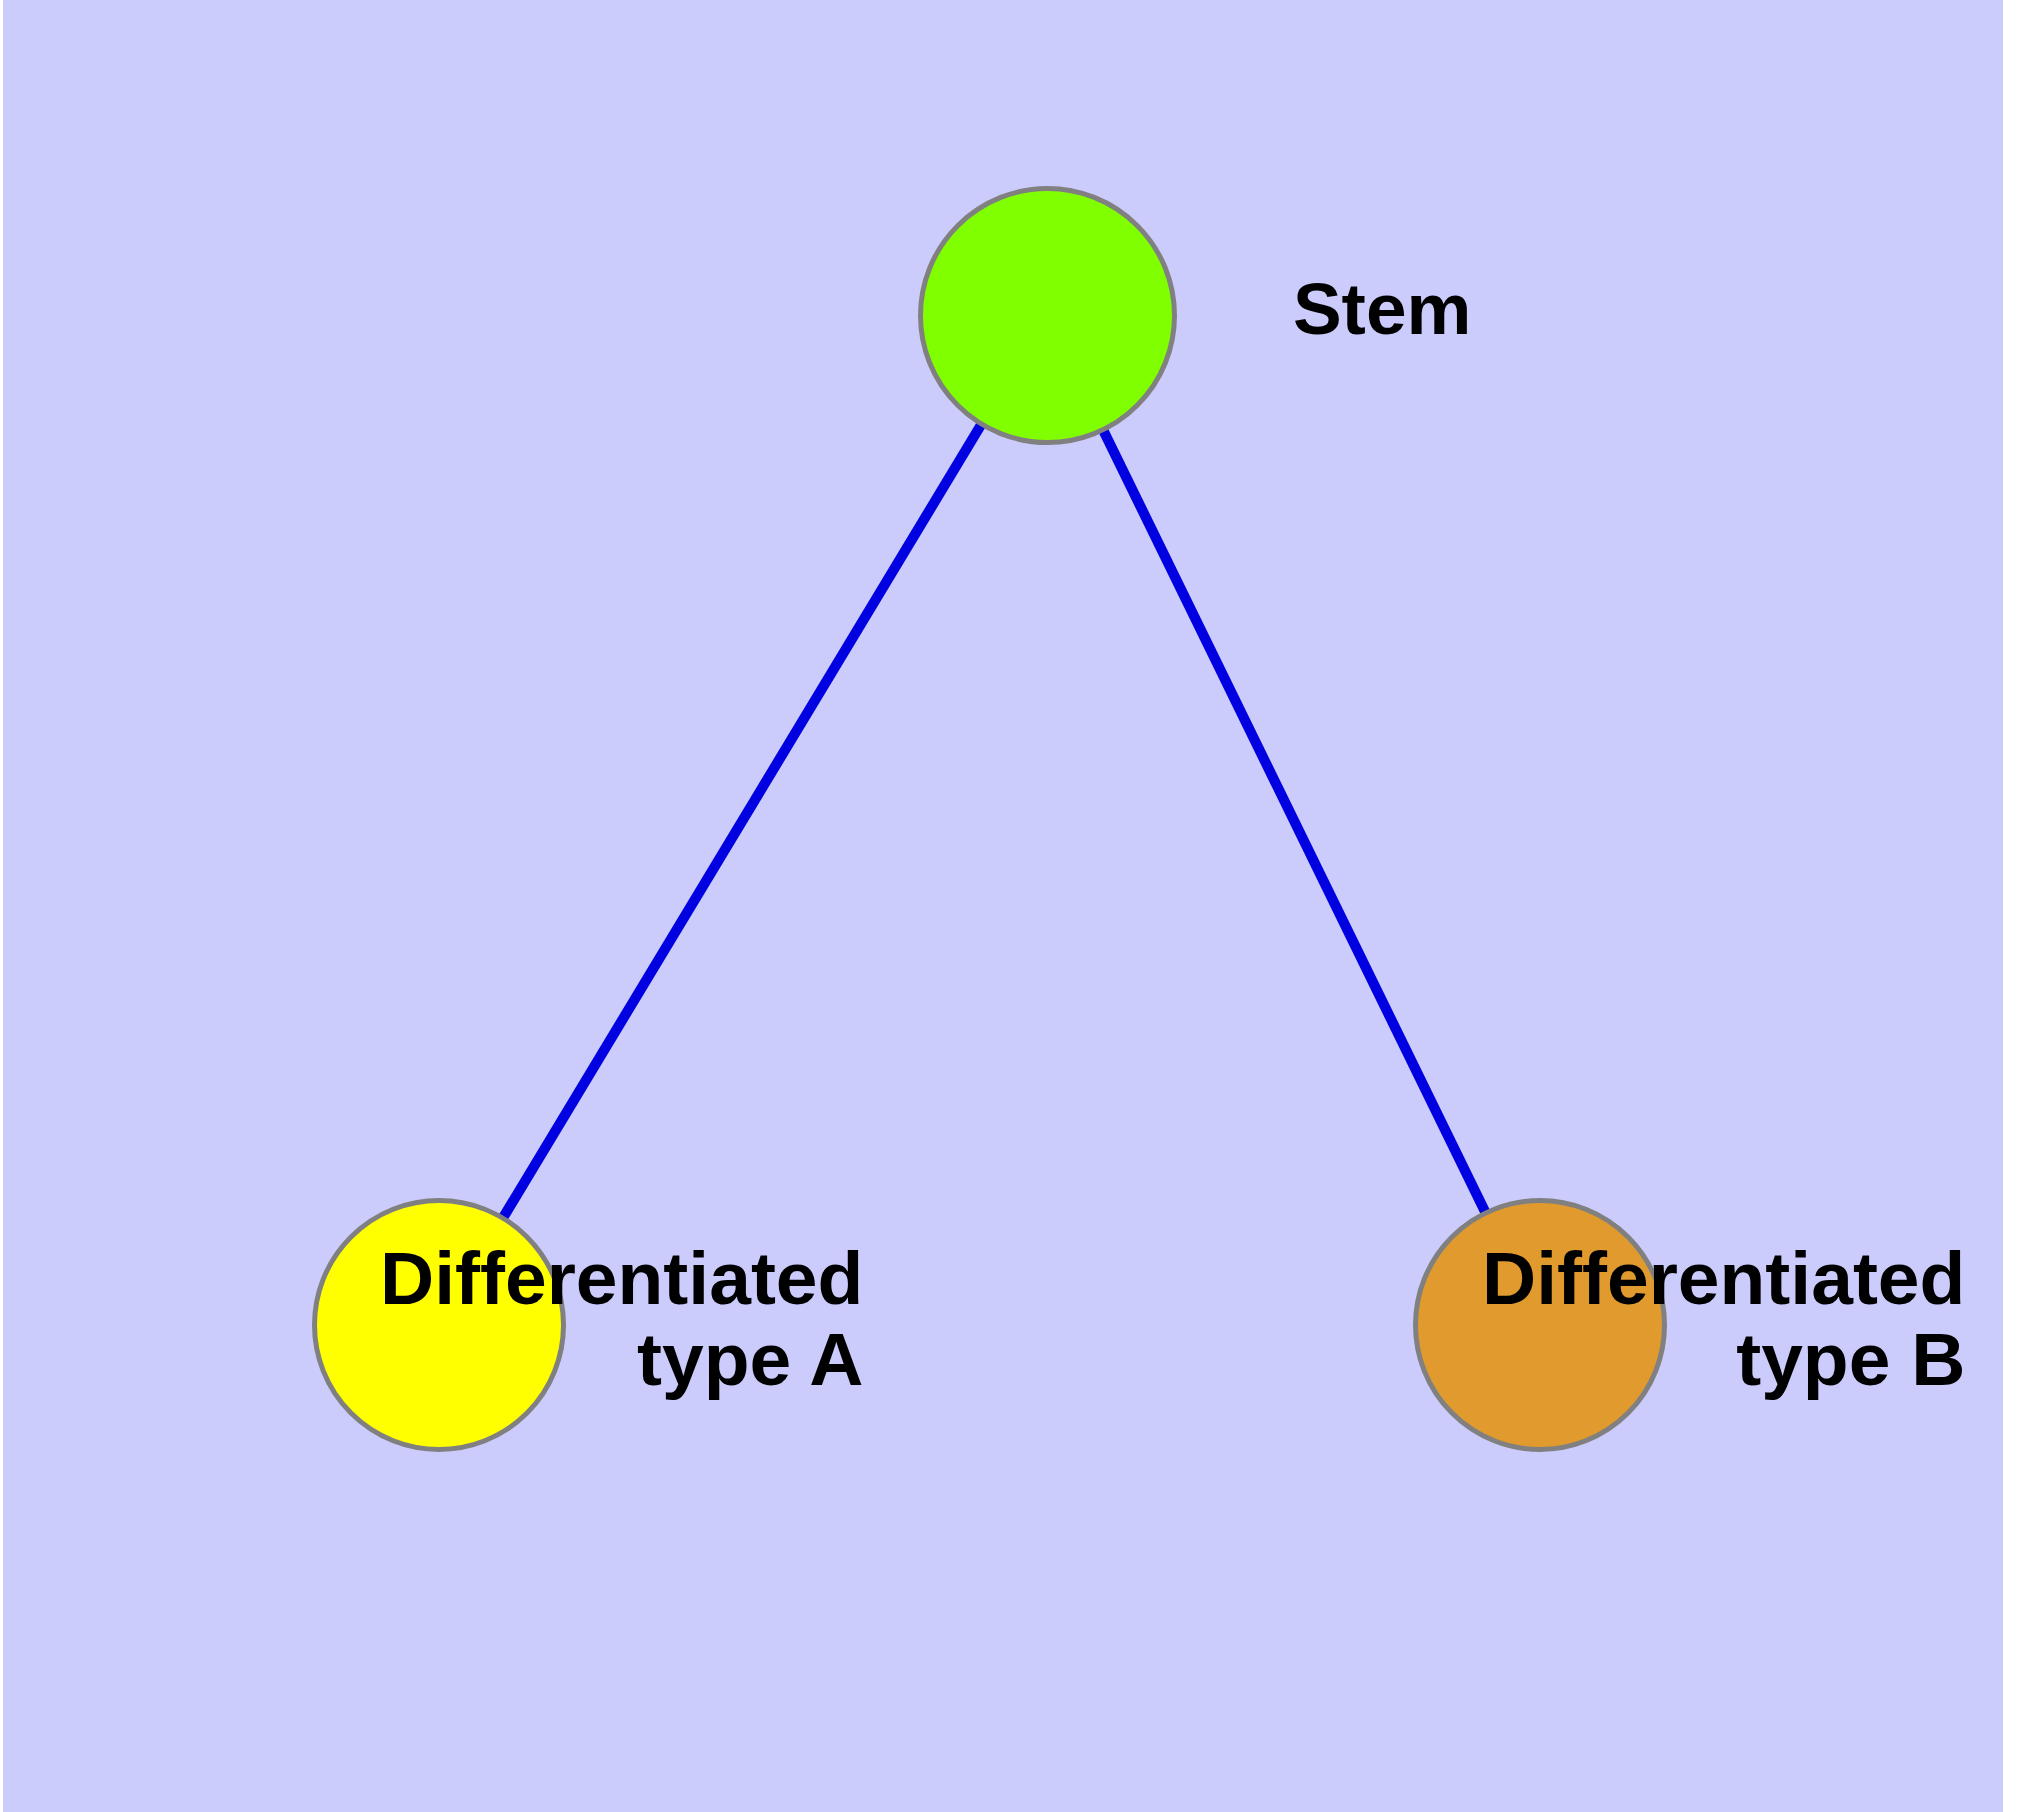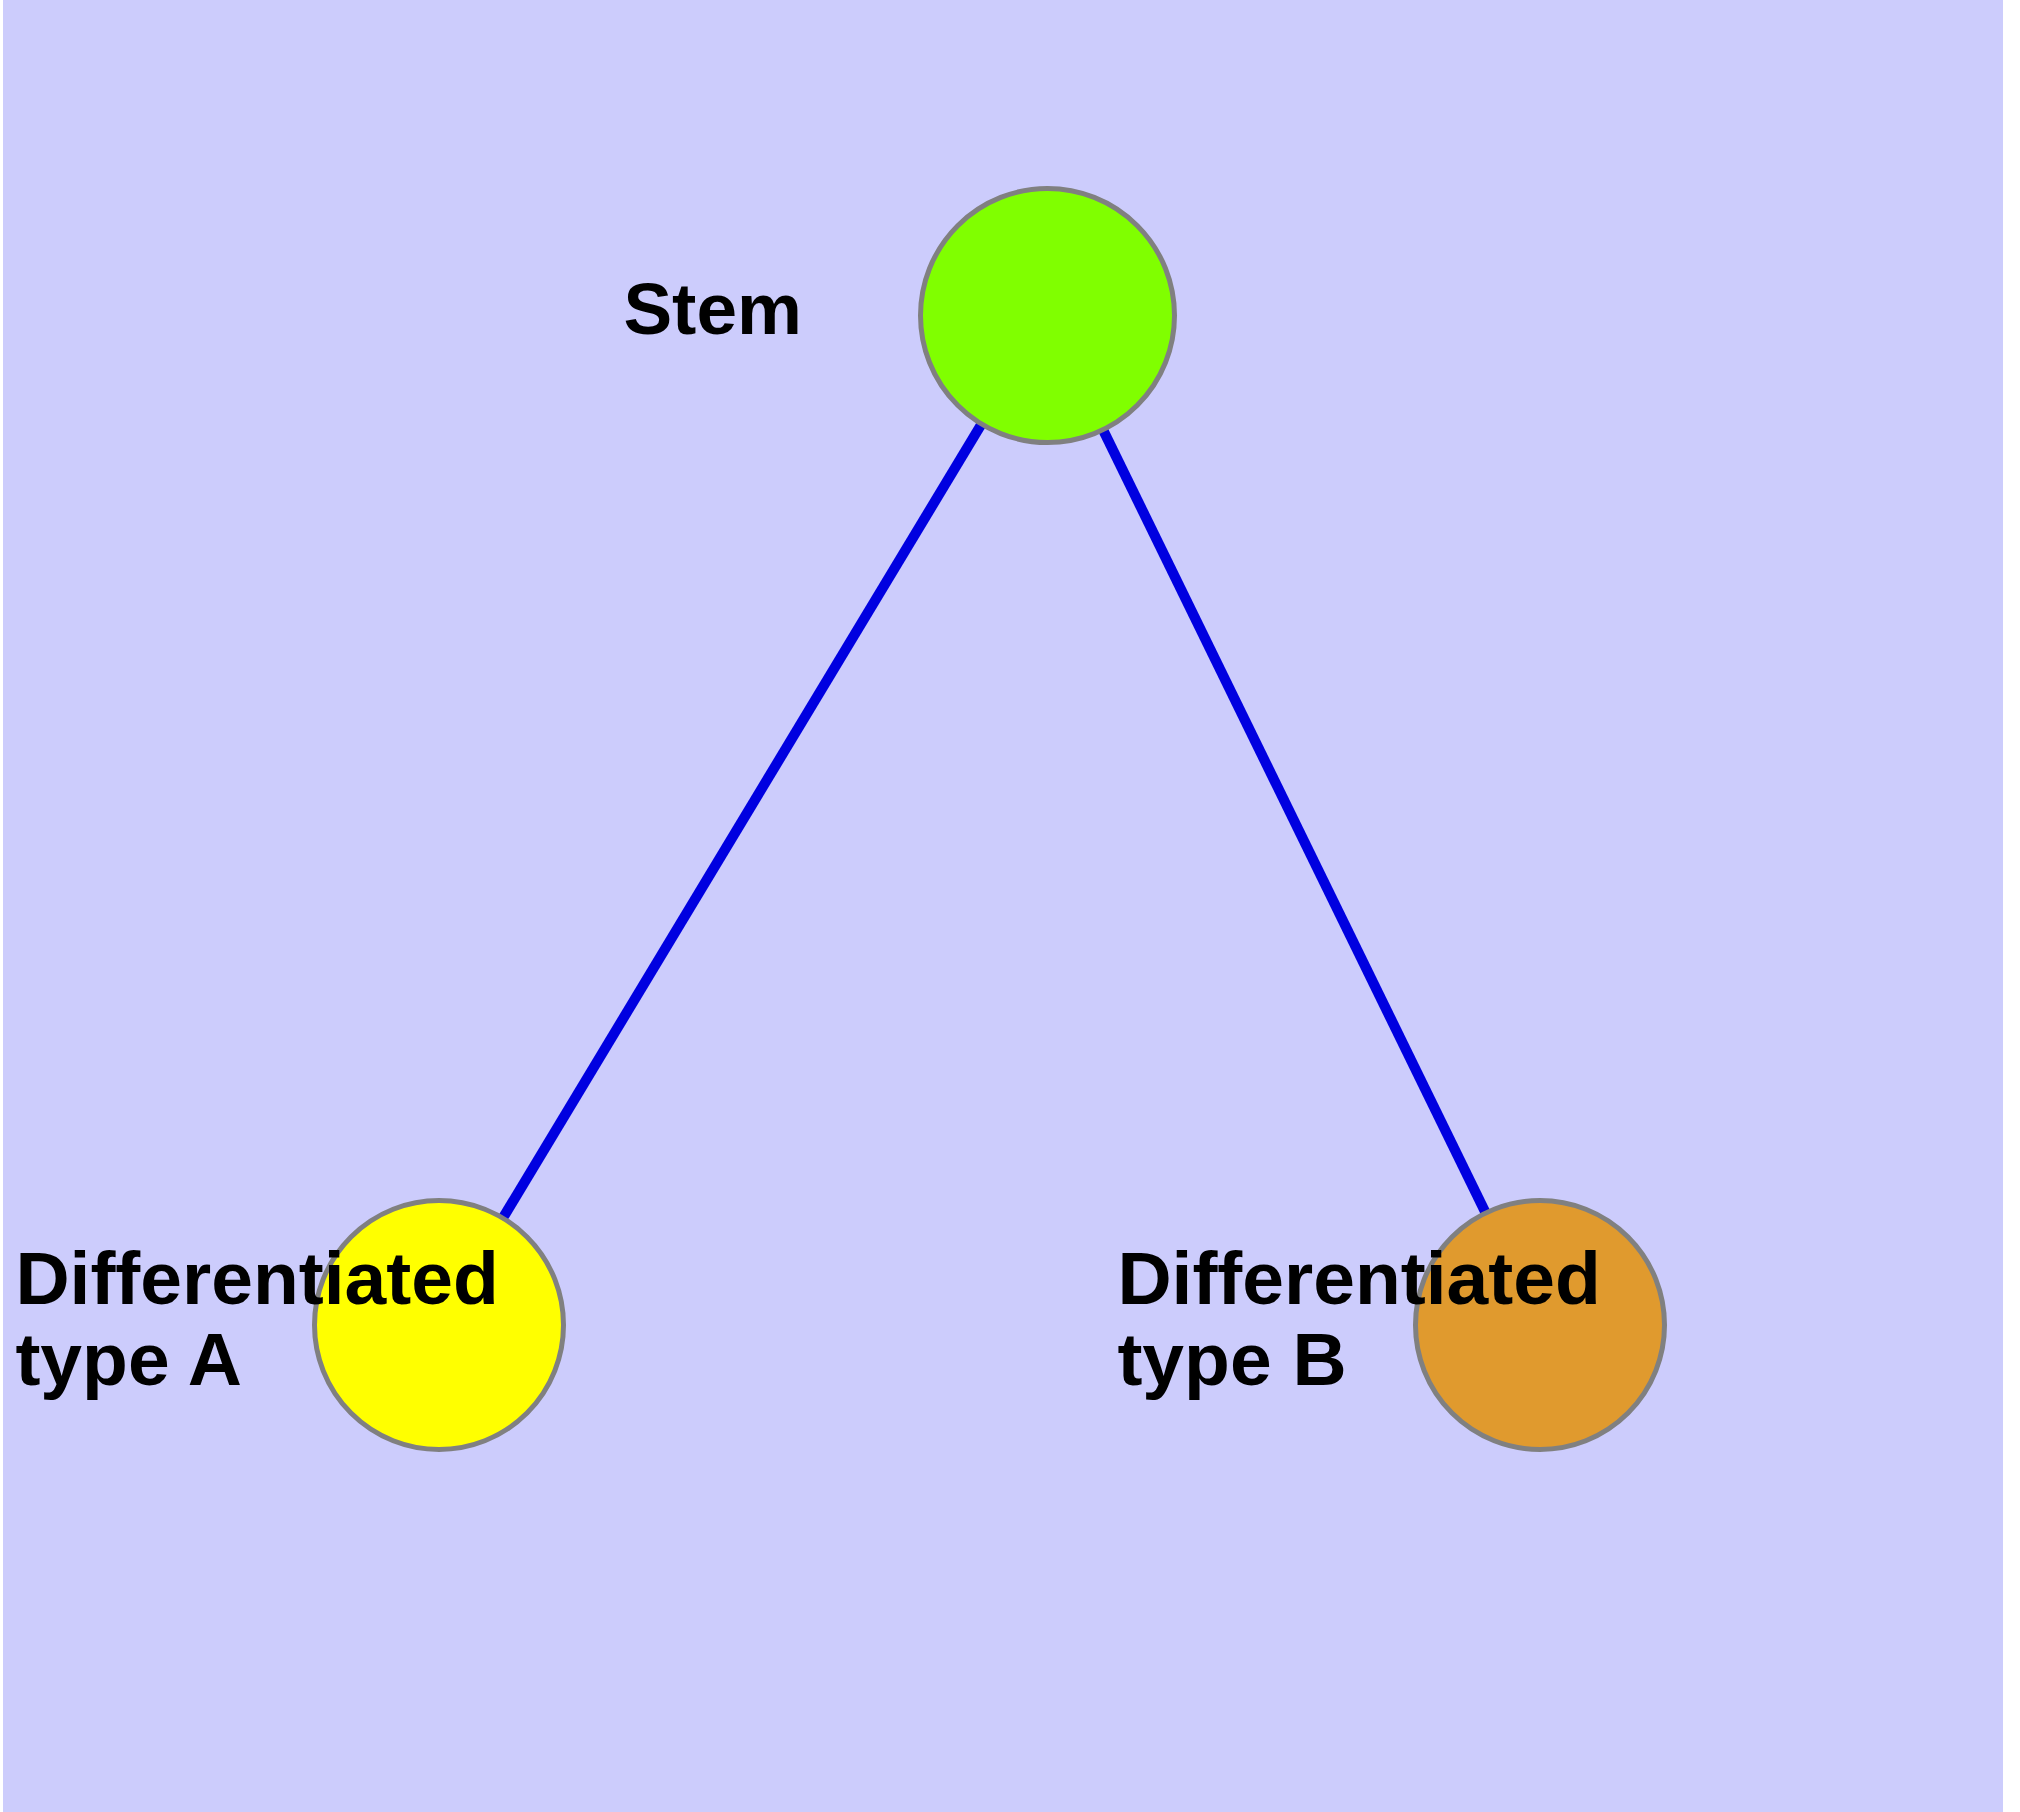--- a/index.html
+++ b/index.html
@@ -46,21 +46,21 @@
     z-index: 2;
   }
   .graph-node {
     position: absolute;
     border-radius: 50%;
     border: 5.1px solid #808080;
     box-sizing: border-box;
   }
   .node-label {
     position: absolute;
-    text-align: left;
+    text-align: right;
     color: #000000;
     font-weight: bold;
     line-height: 1.08;
     white-space: pre-line;
     pointer-events: none;
     z-index: 3;
   }
   .label-stem {
     font-size: 73px;
   }

